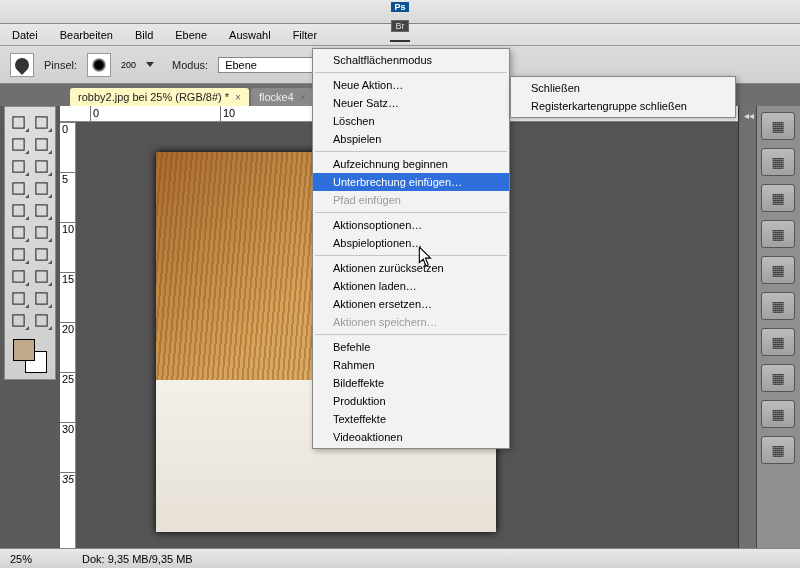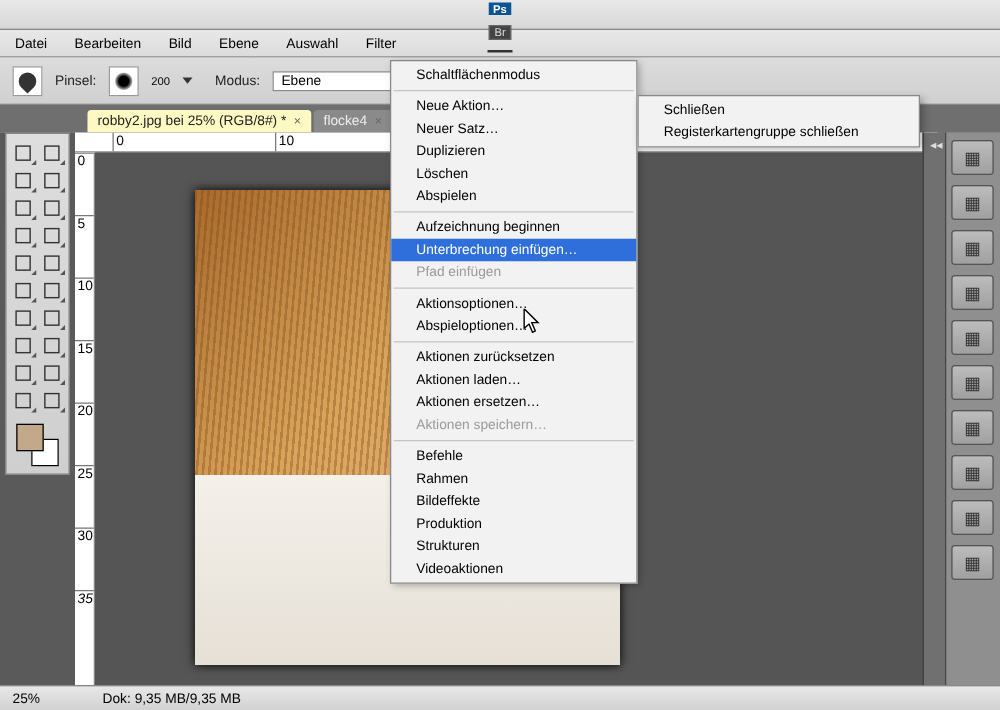--- a/index.html
+++ b/index.html
@@ -371,41 +371,40 @@
 <div class="statusbar">
   <span>25%</span>
   <span>Dok: 9,35 MB/9,35 MB</span>
 </div>
 
 <div class="context-menu" id="cmenu">
     <div class="cm-item">Schaltflächenmodus</div>
     <div class="cm-sep"></div>
     <div class="cm-item">Neue Aktion…</div>
     <div class="cm-item">Neuer Satz…</div>
-    <div class="cm-item">Duplizieren</div>
     <div class="cm-item">Löschen</div>
     <div class="cm-item">Abspielen</div>
     <div class="cm-sep"></div>
     <div class="cm-item">Aufzeichnung beginnen</div>
     <div class="cm-item highlight">Unterbrechung einfügen…</div>
     <div class="cm-item disabled">Pfad einfügen</div>
     <div class="cm-sep"></div>
     <div class="cm-item">Aktionsoptionen…</div>
     <div class="cm-item">Abspieloptionen…</div>
     <div class="cm-sep"></div>
     <div class="cm-item">Aktionen zurücksetzen</div>
     <div class="cm-item">Aktionen laden…</div>
     <div class="cm-item">Aktionen ersetzen…</div>
     <div class="cm-item disabled">Aktionen speichern…</div>
     <div class="cm-sep"></div>
     <div class="cm-item">Befehle</div>
     <div class="cm-item">Rahmen</div>
     <div class="cm-item">Bildeffekte</div>
     <div class="cm-item">Produktion</div>
-    <div class="cm-item">Strukturen</div>
+    <div class="cm-item">Texteffekte</div>
     <div class="cm-item">Videoaktionen</div>
   </div>
 <div class="context-menu2" id="cmenu2">
     <div class="cm-item">Schließen</div>
     <div class="cm-item">Registerkartengruppe schließen</div>
   </div>
 
 <div class="cursor-arrow">
   <svg viewBox="0 0 12 18">
       <path d="M0 0 L0 14 L3.5 11 L6 17 L8 16 L5.5 10 L10 10 Z" fill="#fff" stroke="#000" stroke-width="1"></path>

